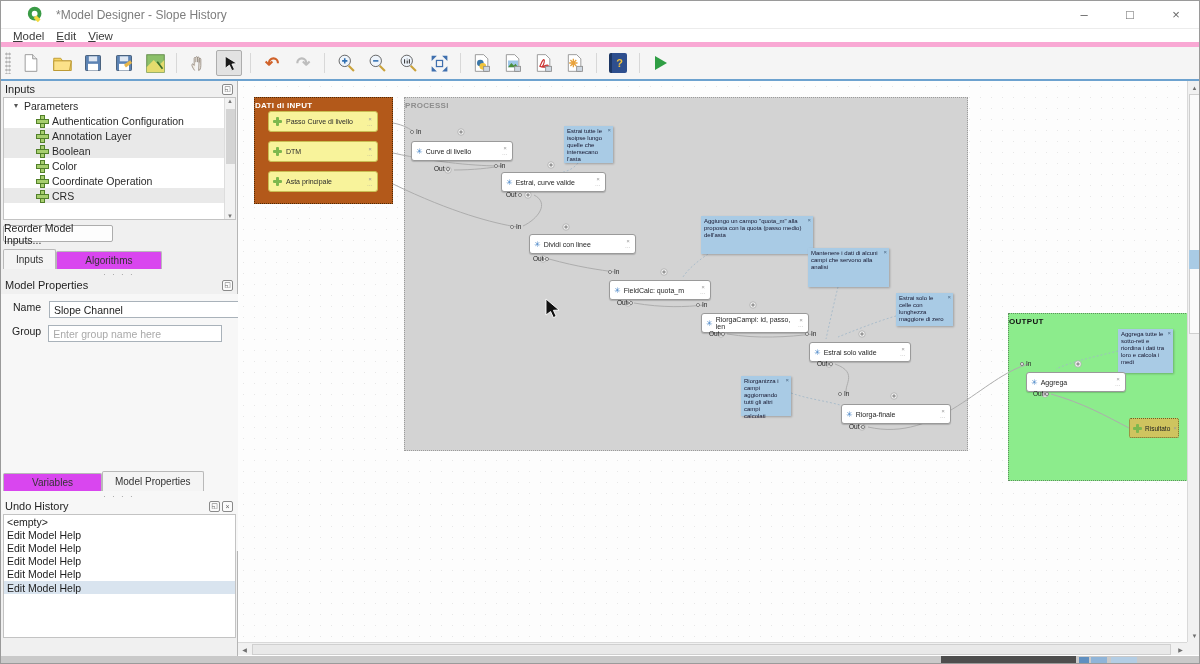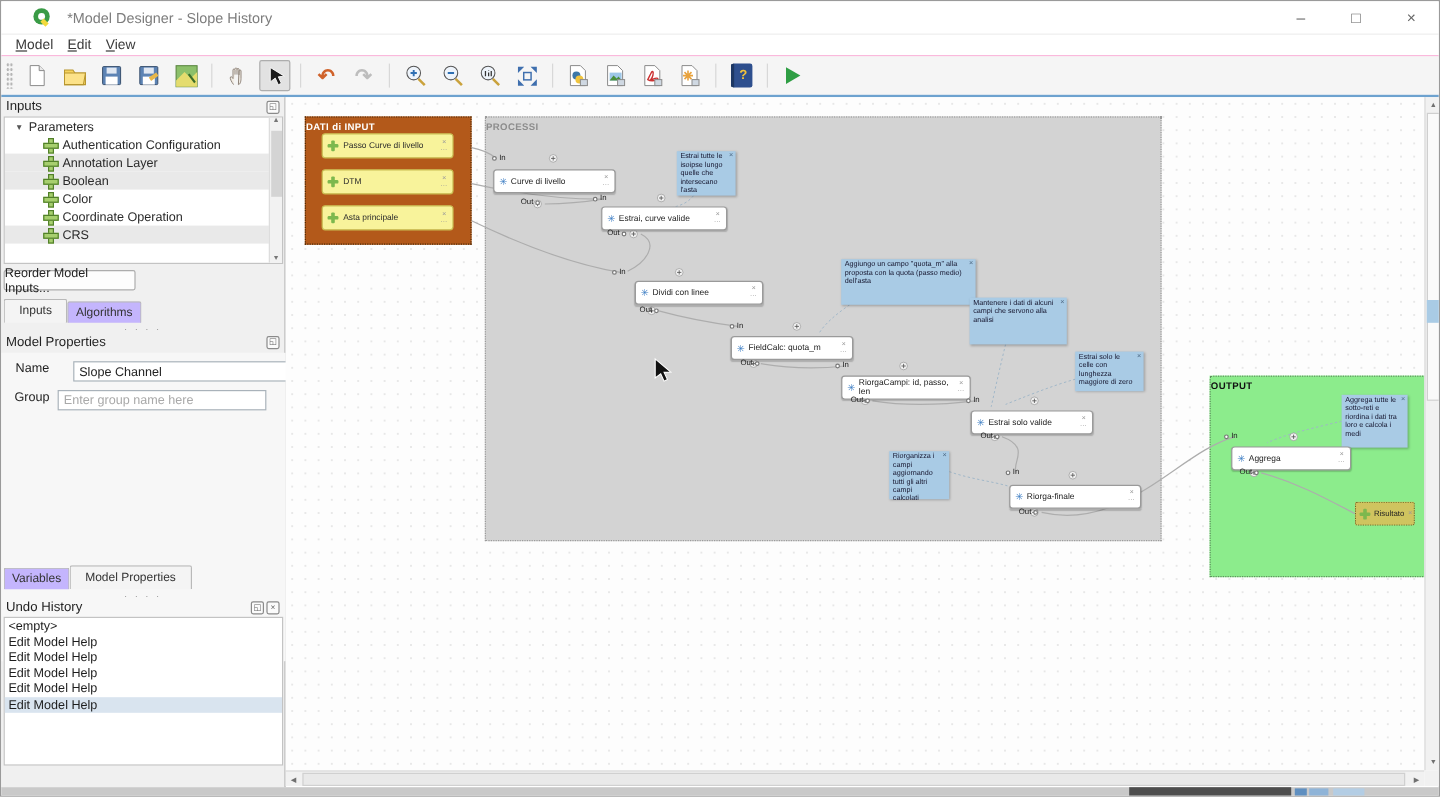--- a/index.html
+++ b/index.html
@@ -7,21 +7,21 @@
   .win { position:relative; width:1200px; height:664px; background:#fff; border:1px solid #9a9a9a; overflow:hidden; }
 
   
   .titlebar { position:absolute; left:0; top:0; width:100%; height:28px; background:#fff; display:flex; align-items:center; border-bottom:1px solid #ececec; }
   .qgis-logo { margin-left:26px; width:17px; height:17px; }
   .title-text { margin-left:12px; font-size:12px; color:#7d7d7d; }
   .win-controls { margin-left:auto; display:flex; }
   .win-btn { width:46px; height:27px; display:flex; align-items:center; justify-content:center; color:#666; font-size:13px; }
 
   
-  .menubar { position:absolute; left:0; top:28px; width:100%; height:18px; background:#fff; display:flex; align-items:center; padding-left:10px; border-bottom:1px solid #f9a8d4; }
+  .menubar { position:absolute; left:0; top:28px; width:100%; height:18px; background:#fff; display:flex; align-items:center; padding-left:10px; border-bottom:5px solid #f9a8d4; }
   .menu-item { font-size:11.5px; color:#3a3a3a; padding:0 10px 0 2px; }
   .menu-item::first-letter { text-decoration:underline; }
 
   
   .toolbar { position:absolute; left:0; top:46px; width:100%; height:32px; background:#f5f5f5; display:flex; align-items:center; gap:5px; padding-left:4px; }
   .grip { width:6px; height:22px; background-image:radial-gradient(#b5b5b5 1px, transparent 1.2px); background-size:3px 4px; margin-right:2px; }
   .tbtn { width:26px; height:26px; display:flex; align-items:center; justify-content:center; border-radius:2px; }
   .tbtn.pressed { background:#e2e2e2; border:1px solid #adadad; }
   .tsep { width:1px; height:20px; background:#d8d8d8; margin:0 3px; }
   .glyph-undo { color:#d0622a; font-size:17px; font-weight:bold; }
@@ -41,21 +41,21 @@
   .trow.alt { background:#e9e9e9; }
   .texp { width:10px; font-size:8px; color:#555; margin-left:8px; }
   .tindent { width:30px; }
   .tplus { position:relative; width:11px; height:11px; margin-right:5px; flex:none; }
   .tplus::before { content:""; position:absolute; left:4px; top:0; width:3px; height:11px; background:#a7cf6e; border:1px solid #52802a; }
   .tplus::after { content:""; position:absolute; left:0; top:4px; width:11px; height:3px; background:#a7cf6e; border:1px solid #52802a; }
   .vscroll-mini { position:absolute; right:0; top:0; width:11px; height:100%; background:#f2f2f2; border-left:1px solid #ddd; font-size:6px; color:#777; text-align:center; }
   .vsm-thumb { position:absolute; left:1px; top:11px; width:9px; height:55px; background:#d4d4d4; }
   .reorder-btn { position:absolute; left:2px; top:144px; width:110px; height:17px; font-size:10.5px; color:#222; background:#fdfdfd; border:1px solid #adadad; border-radius:2px; display:flex; align-items:center; justify-content:center; }
   .tabsrow { position:absolute; left:0; display:flex; align-items:flex-end; }
-  .tab { font-size:10px; color:#333; background:#c4b5fd; border:1px solid #b9b9b9; border-bottom:none; padding:3px 6px; border-radius:2px 2px 0 0; }
+  .tab { font-size:10px; color:#333; background:#d946ef; border:1px solid #b9b9b9; border-bottom:none; padding:3px 28px; border-radius:2px 2px 0 0; }
   .tab.active { background:#f4f4f4; position:relative; top:0; padding:4px 12px; }
   .splitdots { position:absolute; width:100%; text-align:center; font-size:8px; color:#999; letter-spacing:2px; }
   .fieldrow { position:absolute; display:flex; align-items:flex-start; font-size:10.5px; color:#222; }
   .fieldrow input { height:17px; border:1px solid #a9b2ba; background:#fff; font-size:10.5px; padding:0 4px; font-family:"Liberation Sans",sans-serif; color:#222; }
   .fieldrow input::placeholder { color:#a9a9a9; }
   .mp-body { position:absolute; left:0; top:213px; width:237px; height:257px; background:#f7f7f7; }
   .undo-list { position:absolute; left:2px; top:433px; width:233px; height:124px; background:#fff; border:1px solid #c3c3c3; }
   .urow { height:13.2px; font-size:10.5px; color:#1d1d1d; padding-left:3px; display:flex; align-items:center; }
   .urow.sel { background:#d9e4ef; }
 
@@ -314,21 +314,21 @@
 
     <div class="mp-body"></div>
     <div class="panel-header" style="position:absolute;top:196px;width:100%">
       <span>Model Properties</span>
       <span class="ph-icons">
           <span class="mini-icon">◱</span>
         </span>
     </div>
     <div class="fieldrow" style="top:220px;left:12px">
       <span>Name</span>
-      <input style="margin-left: 20px; width: 192px;" value="Slope Channel">
+      <input style="margin-left: 8px; width: 192px;" value="Slope Channel">
     </div>
     <div class="fieldrow" style="top:244px;left:11px">
       <span>Group</span>
       <input style="margin-left: 7px; width: 174px;" placeholder="Enter group name here">
     </div>
 
     <div class="tabsrow" style="top:390px;left:2px">
       <span class="tab">Variables</span>
       <span class="tab active">Model Properties</span>
     </div>

